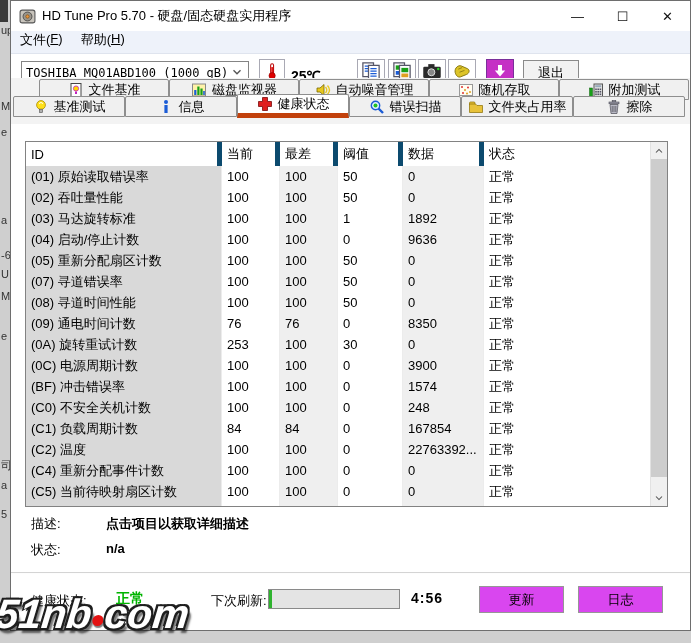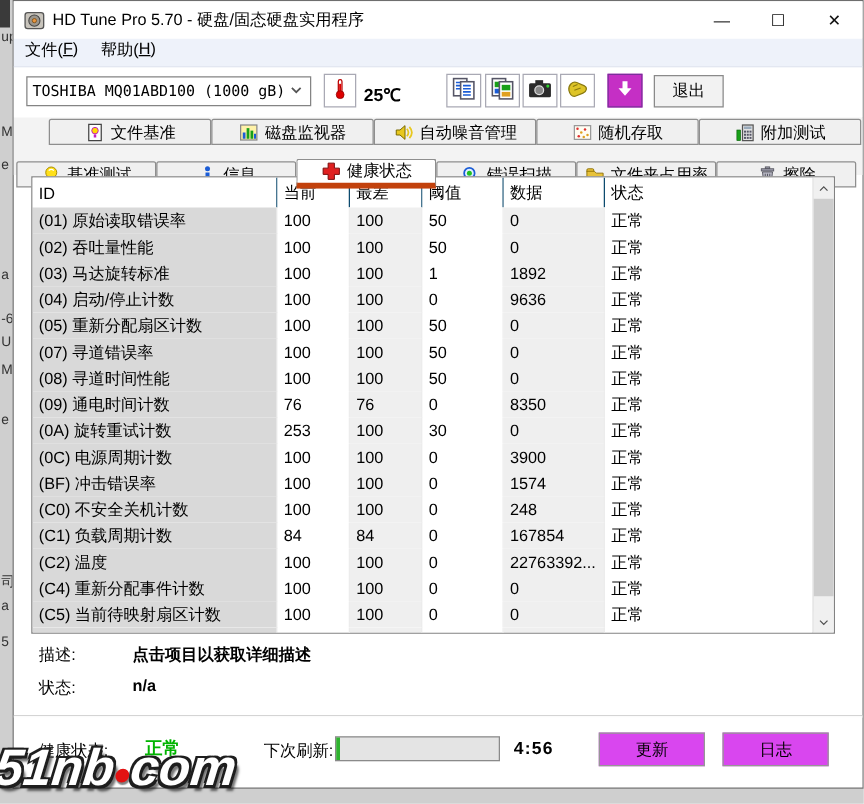--- a/index.html
+++ b/index.html
@@ -19,52 +19,52 @@
   .title{font-size:13px;white-space:nowrap}
   .wc{margin-left:auto;display:flex;height:30px}
   .wc-btn{width:45px;height:30px;display:flex;align-items:center;justify-content:center;
     font-size:13px;color:#111;cursor:default}
   .menubar{height:22px;background:#eef2fa;border-bottom:1px solid #dfe4ee;
     display:flex;align-items:center;font-size:13px}
   .menu-item{padding:0 9px;height:100%;display:flex;align-items:flex-start}
   .menu-item .u{text-decoration:underline}
 
   
-  .toolbar{height:40px;position:relative;background:#fff}
+  .toolbar{height:24px;position:relative;background:#fff}
   .drive-select{position:absolute;left:10px;top:7px;width:228px;height:24px;border:1px solid #848484;
     background:#fff;display:flex;align-items:center;box-sizing:border-box;
     font-family:"DejaVu Sans Mono",monospace;font-size:12px;padding:0 4px}
   .drive-select .chev{margin-left:auto}
   .tool-btn{position:absolute;top:5px;width:28px;height:27px;background:#fff;border:1px solid #a9a9b4;
     display:flex;align-items:center;justify-content:center;box-sizing:border-box;padding:0}
   .thermo{left:248px;width:26px}
   .temp{position:absolute;left:280px;top:12px;font-size:14px;font-weight:bold}
   .exit-btn{position:absolute;left:512px;top:6px;width:56px;height:26px;background:#f2f2f2;
     border:1px solid #8a8a8a;font-size:13px;font-family:"Liberation Sans",sans-serif}
 
   
   .tabs{position:relative;height:46px;background:#f3f3f3}
   .tabrow{position:absolute;display:flex}
   .row1{top:1px;left:28px}
-  .row2{top:35px;left:2px}
+  .row2{top:18px;left:2px}
   .tab{height:21px;display:flex;align-items:center;justify-content:center;gap:5px;
     background:#f0f0f0;border:1px solid #8e8e8e;border-radius:2px 2px 0 0;box-sizing:border-box;
     font-size:13px;position:relative}
   .row1 .tab{width:130px}
   .row2 .tab{width:112px}
   .tab.active{background:#fff;height:24px;margin-top:-2px;border-bottom:5px solid #c2410c;z-index:3}
   .tab .ticon{width:16px;height:16px;flex:0 0 auto;display:inline-block}
 
   
   .smart-table{position:absolute;left:14px;top:140px;width:643px;height:366px;background:#fff;
     border:1px solid #828282;box-sizing:border-box;overflow:hidden}
   .tgrid{position:absolute;left:0;top:0;right:17px;bottom:0;overflow:hidden}
   .thead{display:flex;height:24px;font-size:13px}
   .thead .hc{display:flex;align-items:center;padding-left:5px;box-sizing:border-box;
-    border-right:1px solid #0c4a6e;background:#fff}
+    border-right:5px solid #0c4a6e;background:#fff}
   .trow{display:flex;height:21px;font-size:13px}
   .trow .tc{display:flex;align-items:center;padding-left:5px;box-sizing:border-box;
     border-right:1px solid #ececec;white-space:nowrap;overflow:hidden}
   .c0{width:196px}.c1{width:58px}.c2{width:58px}.c3{width:65px}.c4{width:81px}.c5{flex:1;border-right:none !important}
   .bg-gray{background:#d9d9d9}.bg-alt{background:#efefef}.bg-white{background:#fff}
   .partial{height:5px;overflow:hidden}
 
   .scrollbar{position:absolute;top:0;right:0;bottom:0;width:17px;background:#f0f0f0;border-left:1px solid #e2e2e2;box-sizing:border-box}
   .sb-arrow{position:absolute;left:0;width:16px;height:17px;display:flex;align-items:center;justify-content:center;background:#f0f0f0}
   .sb-up{top:0}.sb-down{bottom:0}

